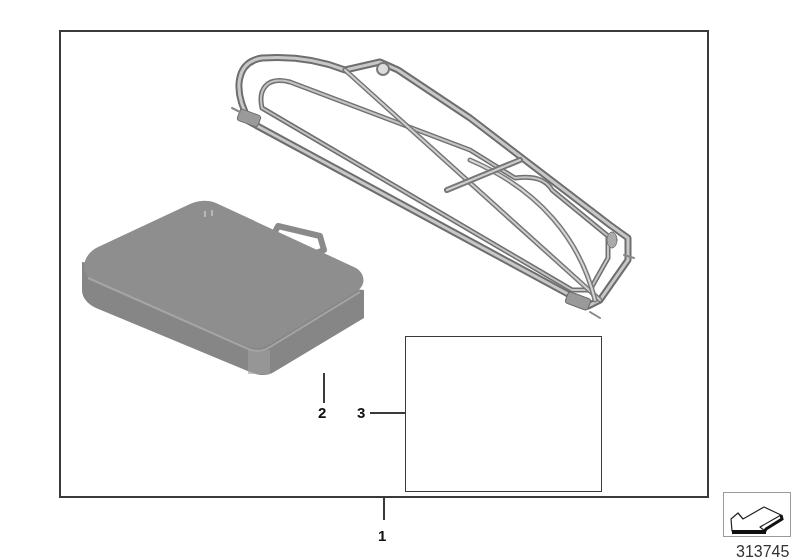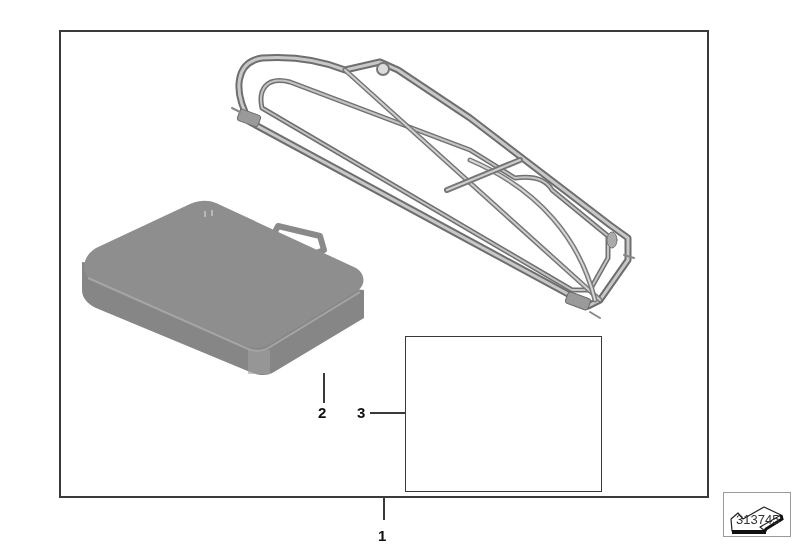--- a/index.html
+++ b/index.html
@@ -2,21 +2,21 @@
 <html><head>
   <meta charset="utf-8">
   <style>
     html, body { margin: 0; padding: 0; background: #ffffff; }
     body { width: 800px; height: 560px; position: relative; overflow: hidden; font-family: "Liberation Sans", sans-serif; }
     .main-frame { position: absolute; left: 59px; top: 30px; width: 650px; height: 468px; border: 2px solid #3a3a3a; box-sizing: border-box; }
     .inset-frame { position: absolute; left: 405px; top: 336px; width: 197px; height: 156px; border: 1.5px solid #3a3a3a; box-sizing: border-box; background: #fff; }
     .callout { position: absolute; font-weight: bold; font-size: 15px; color: #111; line-height: 1; }
     .leader { position: absolute; background: #3a3a3a; }
     .logo-box { position: absolute; left: 723px; top: 492px; width: 68px; height: 45px; border: 1px solid #9a9a9a; box-sizing: border-box; background: #fff; }
-    .diagram-number { position: absolute; left: 736px; top: 512px; font-size: 13px; color: #333; }
+    .diagram-number { position: absolute; left: 736px; top: 543px; font-size: 16px; color: #333; }
     svg { position: absolute; left: 0; top: 0; }
   </style>
 </head>
 <body>
 
 <div class="main-frame"></div>
 
 <svg width="800" height="560">
 
   <g fill="none" stroke-linecap="round" stroke-linejoin="round">

